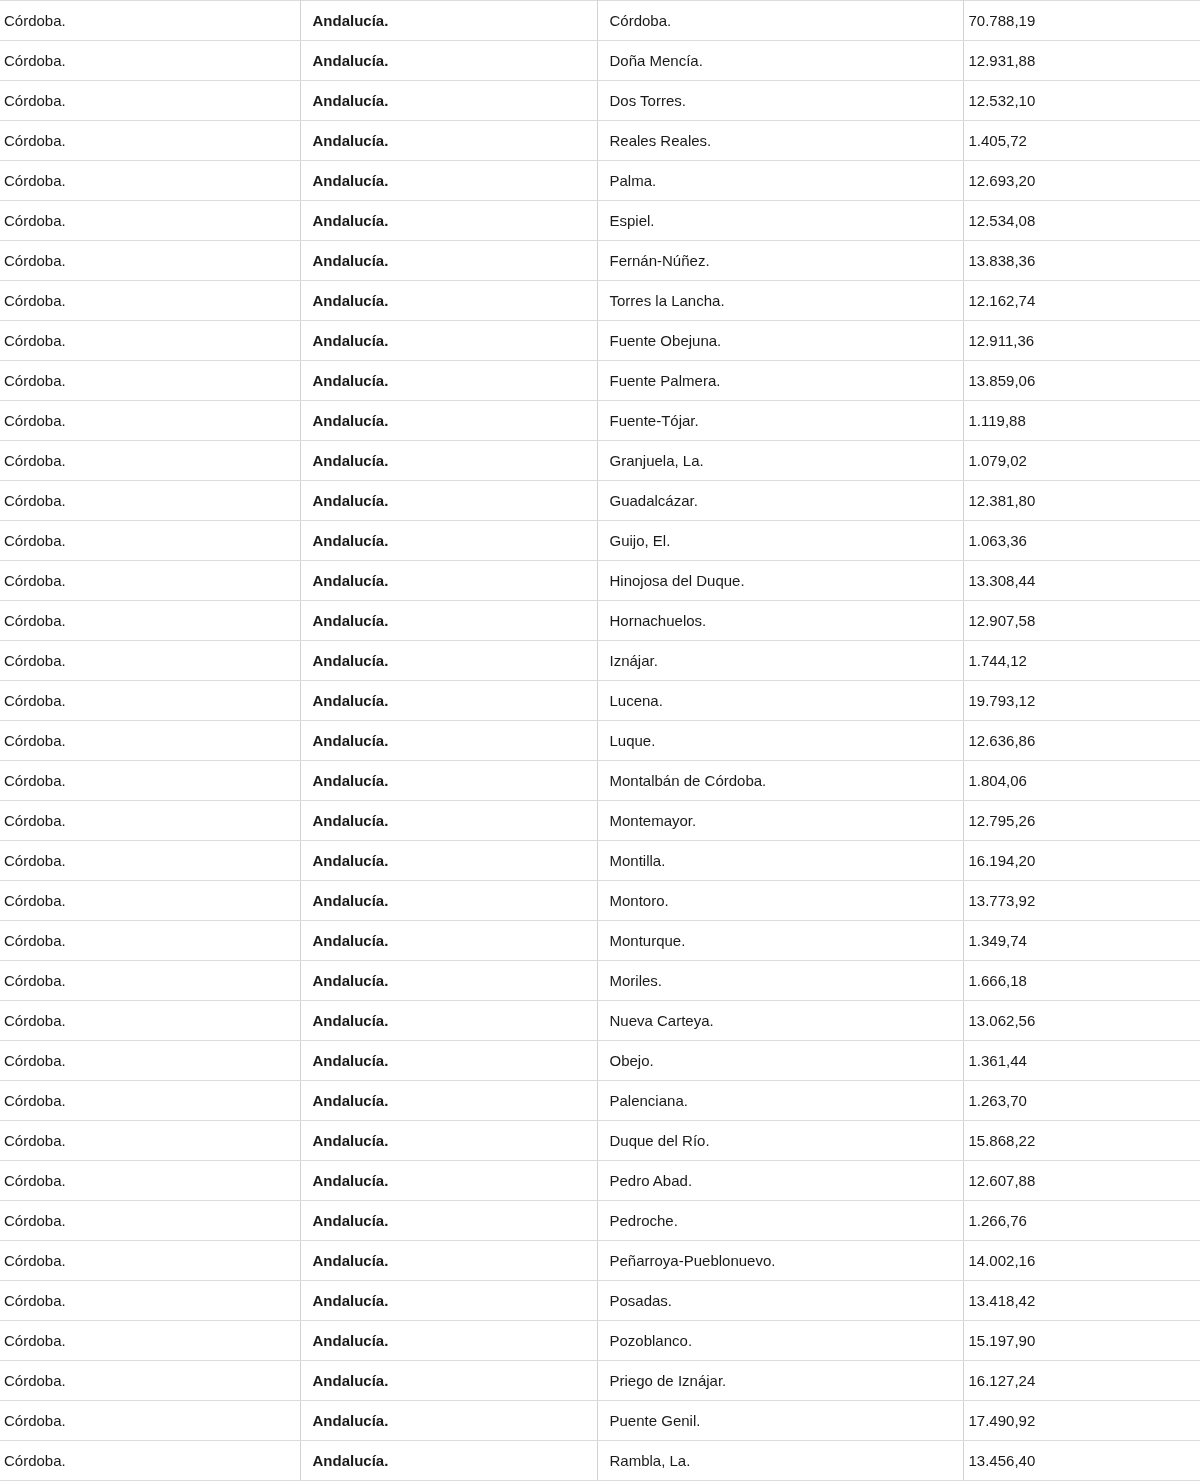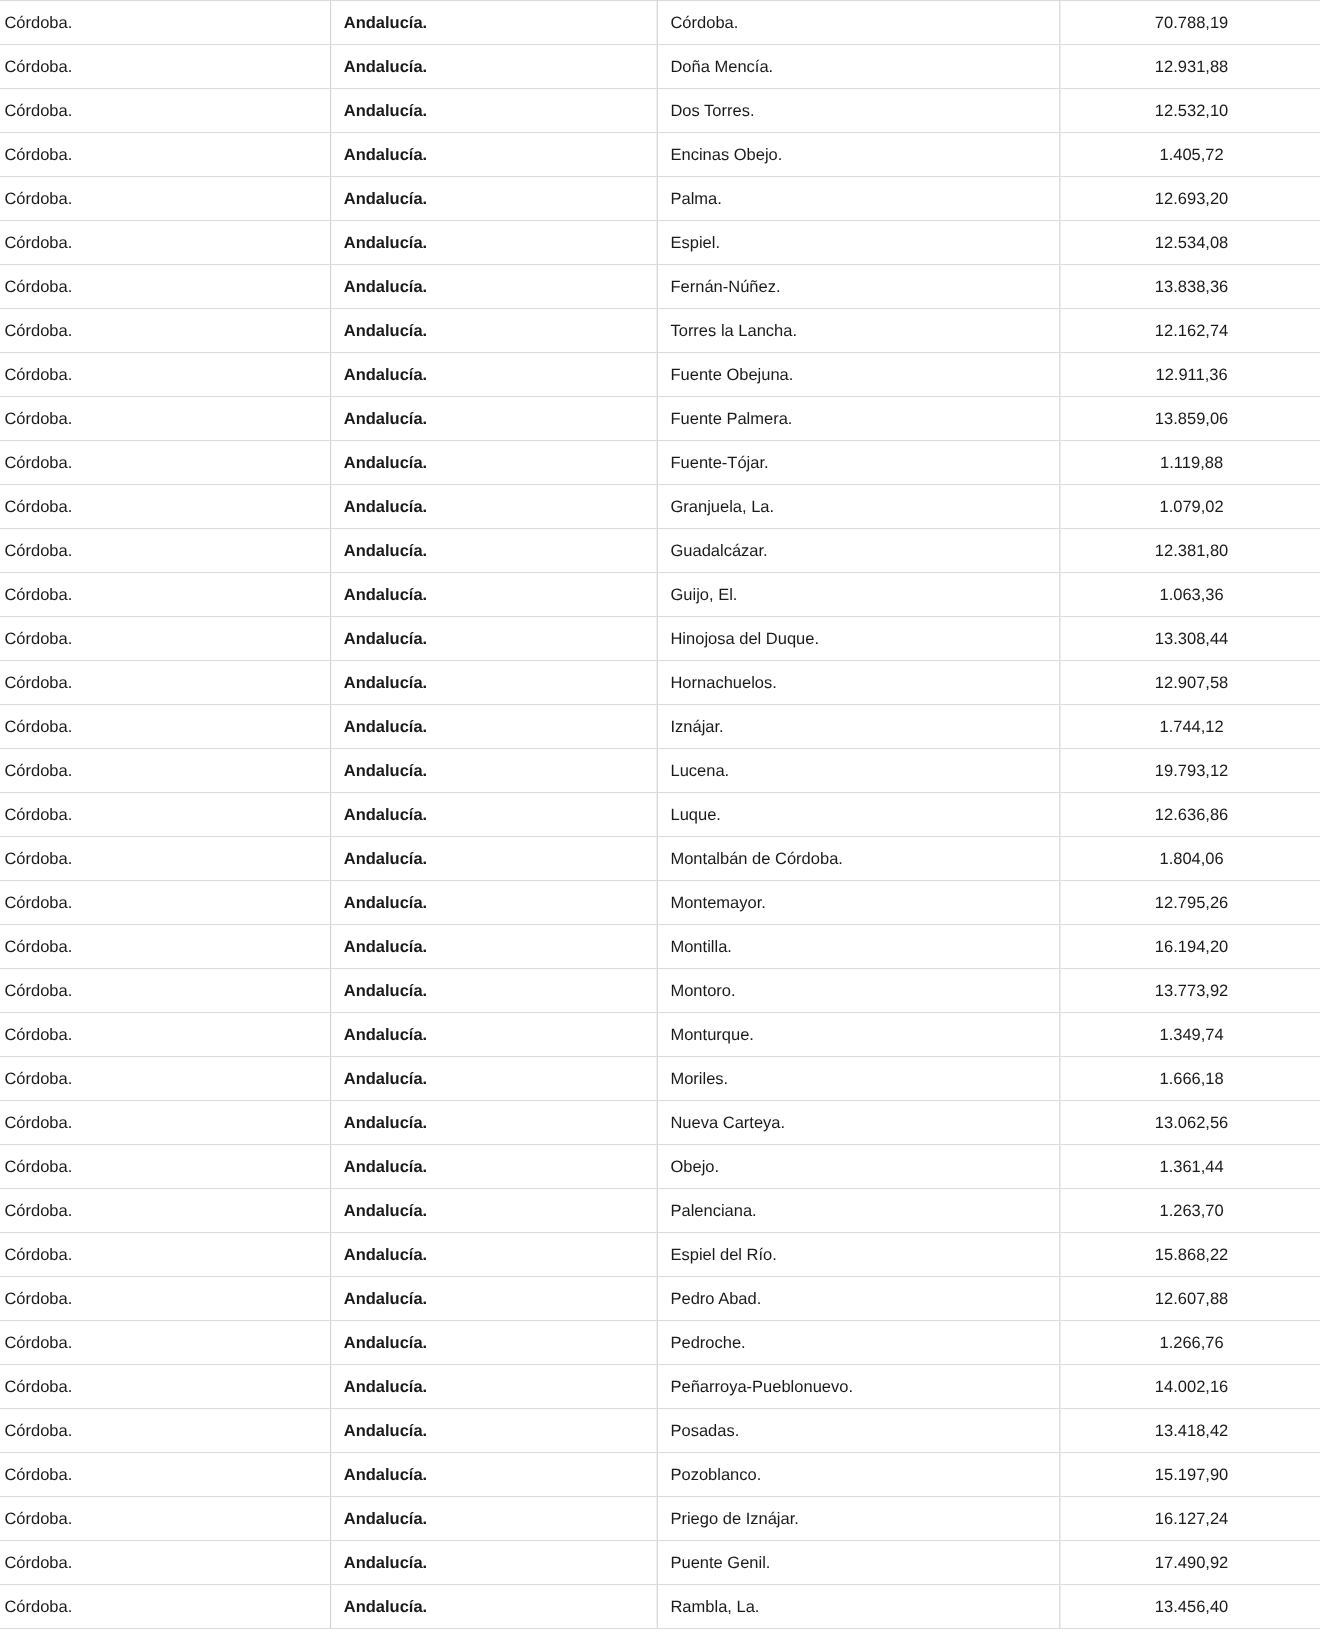--- a/index.html
+++ b/index.html
@@ -47,21 +47,21 @@
     padding-left: 4px;
   }
   #municipality-table td.cell-region {
     padding-left: 12px;
     font-weight: bold;
   }
   #municipality-table td.cell-municipality {
     padding-left: 12px;
   }
   #municipality-table td.cell-value {
-    text-align: center;
+    text-align: left;
     border-right: none;
     padding-right: 2px;
   }
 </style>
 </head>
 <body>
 
 <table id="municipality-table">
   <colgroup>
     <col class="col-province">
@@ -84,21 +84,21 @@
       </tr>
       <tr>
         <td class="cell-province">Córdoba.</td>
         <td class="cell-region">Andalucía.</td>
         <td class="cell-municipality">Dos Torres.</td>
         <td class="cell-value">12.532,10</td>
       </tr>
       <tr>
         <td class="cell-province">Córdoba.</td>
         <td class="cell-region">Andalucía.</td>
-        <td class="cell-municipality">Encinas Obejo.</td>
+        <td class="cell-municipality">Reales Reales.</td>
         <td class="cell-value">1.405,72</td>
       </tr>
       <tr>
         <td class="cell-province">Córdoba.</td>
         <td class="cell-region">Andalucía.</td>
         <td class="cell-municipality">Palma.</td>
         <td class="cell-value">12.693,20</td>
       </tr>
       <tr>
         <td class="cell-province">Córdoba.</td>
@@ -234,21 +234,21 @@
       </tr>
       <tr>
         <td class="cell-province">Córdoba.</td>
         <td class="cell-region">Andalucía.</td>
         <td class="cell-municipality">Palenciana.</td>
         <td class="cell-value">1.263,70</td>
       </tr>
       <tr>
         <td class="cell-province">Córdoba.</td>
         <td class="cell-region">Andalucía.</td>
-        <td class="cell-municipality">Espiel del Río.</td>
+        <td class="cell-municipality">Duque del Río.</td>
         <td class="cell-value">15.868,22</td>
       </tr>
       <tr>
         <td class="cell-province">Córdoba.</td>
         <td class="cell-region">Andalucía.</td>
         <td class="cell-municipality">Pedro Abad.</td>
         <td class="cell-value">12.607,88</td>
       </tr>
       <tr>
         <td class="cell-province">Córdoba.</td>

